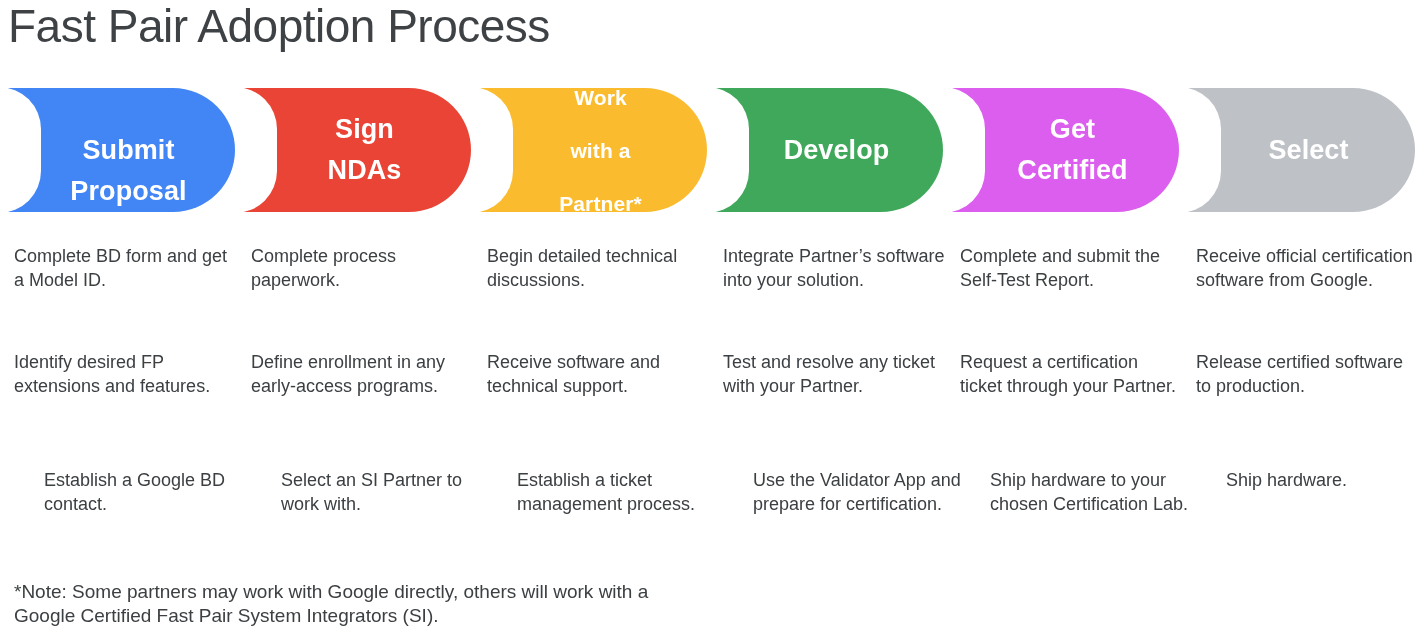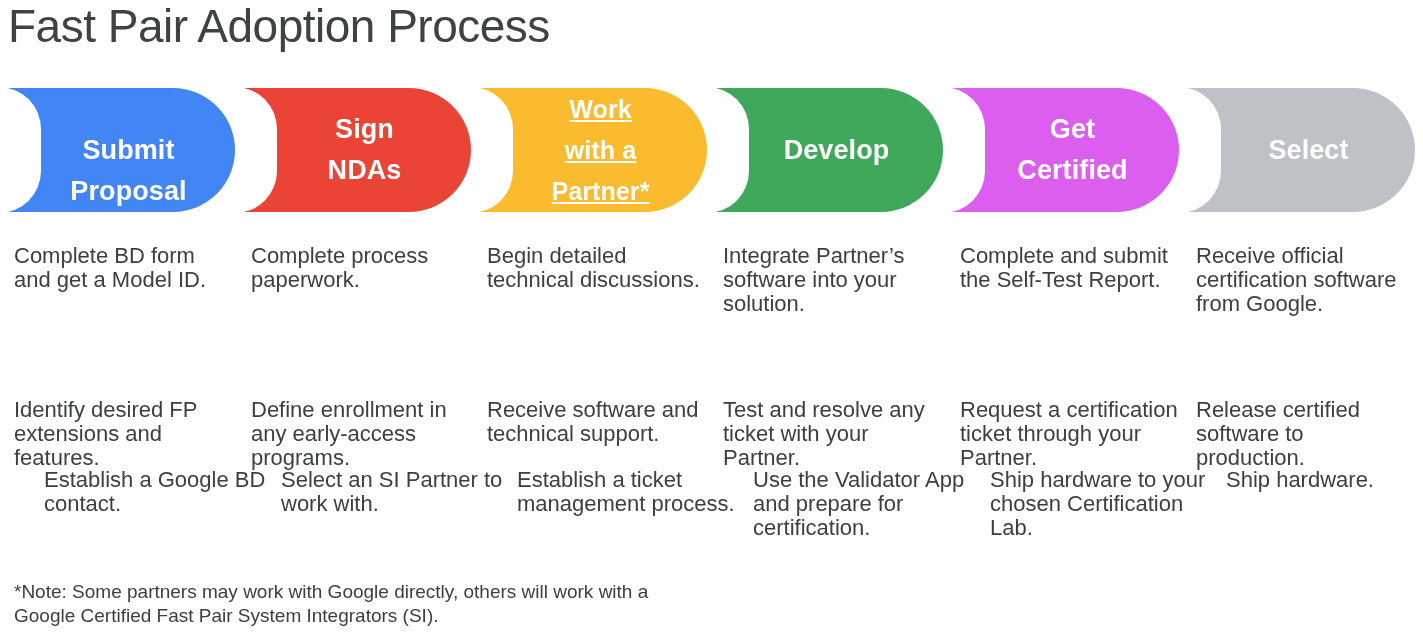--- a/index.html
+++ b/index.html
@@ -69,45 +69,45 @@
     color: #ffffff;
     font-weight: bold;
     font-size: 27px;
     line-height: 41px;
     text-align: center;
     padding-left: 30px;
     padding-right: 8px;
     letter-spacing: 0.1px;
     white-space: pre-line;
   }
-  .banner.three-line .label { font-size: 25px; line-height: 41px; text-decoration: underline; }
+  .banner.three-line .label { font-size: 21px; line-height: 53px; }
 
   
   #columns {
     position: absolute;
     left: 0;
     top: 240px;
     width: 1423px;
     height: 300px;
   }
   .column {
     position: absolute;
     top: 0;
     width: 222px;
   }
   .step-row {
     position: absolute;
     left: 0;
     width: 222px;
-    font-size: 22px;
+    font-size: 18px;
     line-height: 24px;
     color: #3c4043;
   }
   .step-row.r0 { top: 4px; }
-  .step-row.r1 { top: 110px; margin-top: 48px; }
+  .step-row.r1 { top: 110px; }
   .step-row.r2 { top: 228px; margin-left: 30px; }
 
   
   #footnote {
     position: absolute;
     left: 14px;
     top: 580px;
     width: 700px;
     font-size: 19px;
     line-height: 24px;

